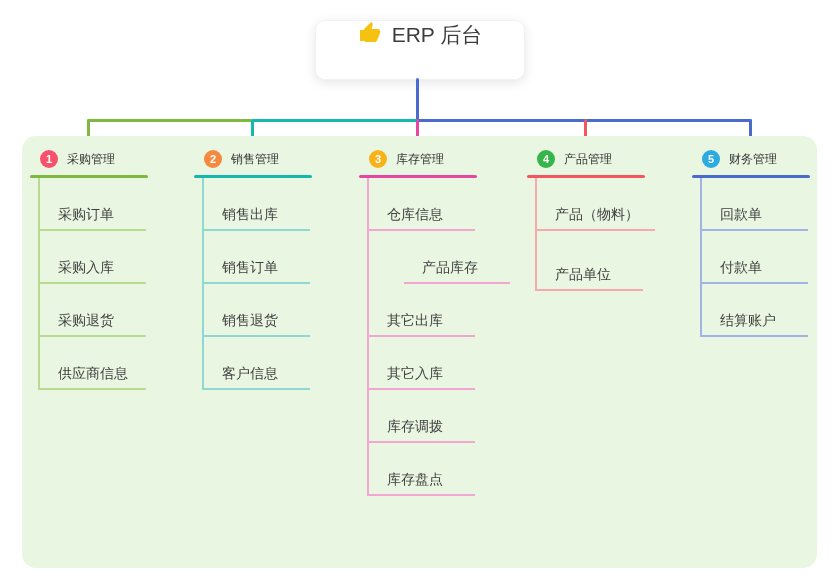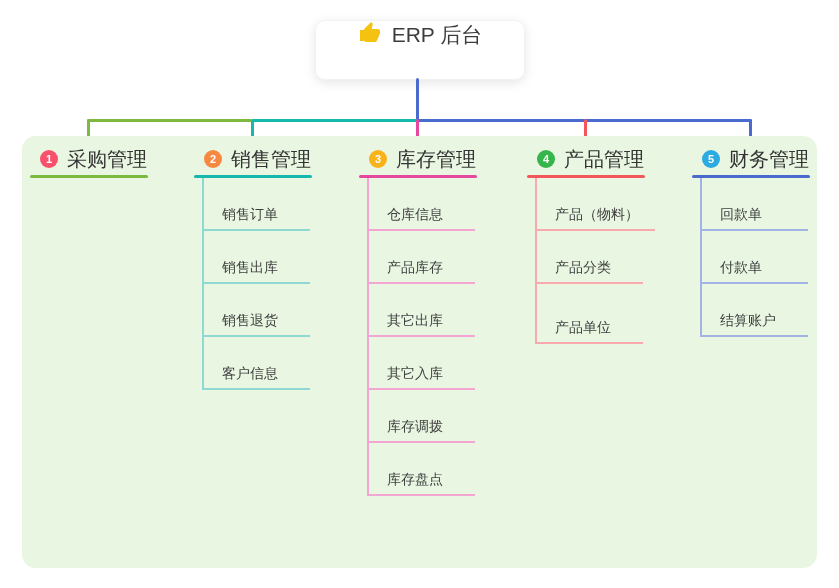--- a/index.html
+++ b/index.html
@@ -34,21 +34,21 @@
   .branch { position:absolute; top:148px; }
   .branch-header {
     display:flex; align-items:center; gap:9px; padding-left:10px;
     height:22px; cursor:pointer;
   }
   .badge {
     width:18px; height:18px; border-radius:50%;
     color:#fff; font-size:11px; font-weight:bold;
     display:flex; align-items:center; justify-content:center; flex:0 0 18px;
   }
-  .branch-title { font-size:20px; font-weight:500; color:#333333; white-space:nowrap;text-align:center; }
+  .branch-title { font-size:12px; font-weight:500; color:#333333; white-space:nowrap;text-align:center; }
   .branch-underline { width:118px; height:3px; margin-top:5px; border-radius:2px; }
   .branch-items { margin-left:8px; width:max-content; }
   .node-item {
     width:max-content; min-width:72px;
     padding:27px 16px 5px 18px;
     font-size:14px; line-height:19px; color:#3f3f3f;
     white-space:nowrap; cursor:pointer;
   }
 </style>
 </head>
@@ -74,58 +74,63 @@
   </div>
 
 <div class="panel"></div>
 <div id="branches">
     <div class="branch" style="left: 30px;">
       <div class="branch-header">
         <span class="badge" style="background: rgb(248, 81, 107);">1</span>
         <span class="branch-title">采购管理</span>
       </div>
       <div class="branch-underline" style="background: rgb(124, 185, 62);"></div>
+      <div class="branch-items" style="border-left: 2px solid rgb(183, 220, 144);">
+        <div class="node-item" style="border-bottom: 2px solid rgb(183, 220, 144);">采购订单</div>
+        <div class="node-item" style="border-bottom: 2px solid rgb(183, 220, 144);">采购入库</div>
+        <div class="node-item" style="border-bottom: 2px solid rgb(183, 220, 144);">采购退货</div>
+        <div class="node-item" style="border-bottom: 2px solid rgb(183, 220, 144);">供应商信息</div>
+      </div>
     </div>
     <div class="branch" style="left: 194px;">
       <div class="branch-header">
         <span class="badge" style="background: rgb(247, 136, 63);">2</span>
         <span class="branch-title">销售管理</span>
       </div>
       <div class="branch-underline" style="background: rgb(20, 184, 172);"></div>
       <div class="branch-items" style="border-left: 2px solid rgb(144, 217, 210);">
+        <div class="node-item" style="border-bottom: 2px solid rgb(144, 217, 210);">销售出库</div>
         <div class="node-item" style="border-bottom: 2px solid rgb(144, 217, 210);">销售订单</div>
-        <div class="node-item" style="border-bottom: 2px solid rgb(144, 217, 210);">销售出库</div>
         <div class="node-item" style="border-bottom: 2px solid rgb(144, 217, 210);">销售退货</div>
         <div class="node-item" style="border-bottom: 2px solid rgb(144, 217, 210);">客户信息</div>
       </div>
     </div>
     <div class="branch" style="left: 359px;">
       <div class="branch-header">
         <span class="badge" style="background: rgb(249, 179, 26);">3</span>
         <span class="branch-title">库存管理</span>
       </div>
       <div class="branch-underline" style="background: rgb(229, 72, 158);"></div>
       <div class="branch-items" style="border-left: 2px solid rgb(242, 166, 209);">
         <div class="node-item" style="border-bottom: 2px solid rgb(242, 166, 209);">仓库信息</div>
-        <div class="node-item" style="border-bottom: 2px solid rgb(242, 166, 209);">产品库存</div>
+        <div class="node-item" style="border-bottom: 2px solid rgb(242, 166, 209); margin-left: 35px;">产品库存</div>
         <div class="node-item" style="border-bottom: 2px solid rgb(242, 166, 209);">其它出库</div>
         <div class="node-item" style="border-bottom: 2px solid rgb(242, 166, 209);">其它入库</div>
         <div class="node-item" style="border-bottom: 2px solid rgb(242, 166, 209);">库存调拨</div>
         <div class="node-item" style="border-bottom: 2px solid rgb(242, 166, 209);">库存盘点</div>
       </div>
     </div>
     <div class="branch" style="left: 527px;">
       <div class="branch-header">
         <span class="badge" style="background: rgb(53, 181, 74);">4</span>
         <span class="branch-title">产品管理</span>
       </div>
       <div class="branch-underline" style="background: rgb(244, 86, 94);"></div>
       <div class="branch-items" style="border-left: 2px solid rgb(249, 169, 173);">
         <div class="node-item" style="border-bottom: 2px solid rgb(249, 169, 173);">产品（物料）</div>
-        <div class="node-item" style="border-bottom: 2px solid rgb(249, 169, 173);">产品分类</div>
         <div class="node-item" style="border-bottom: 2px solid rgb(249, 169, 173); margin-top: 7px;">产品单位</div>
       </div>
     </div>
     <div class="branch" style="left: 692px;">
       <div class="branch-header">
         <span class="badge" style="background: rgb(44, 170, 226);">5</span>
         <span class="branch-title">财务管理</span>
       </div>
       <div class="branch-underline" style="background: rgb(74, 107, 206);"></div>
       <div class="branch-items" style="border-left: 2px solid rgb(162, 179, 229);">

